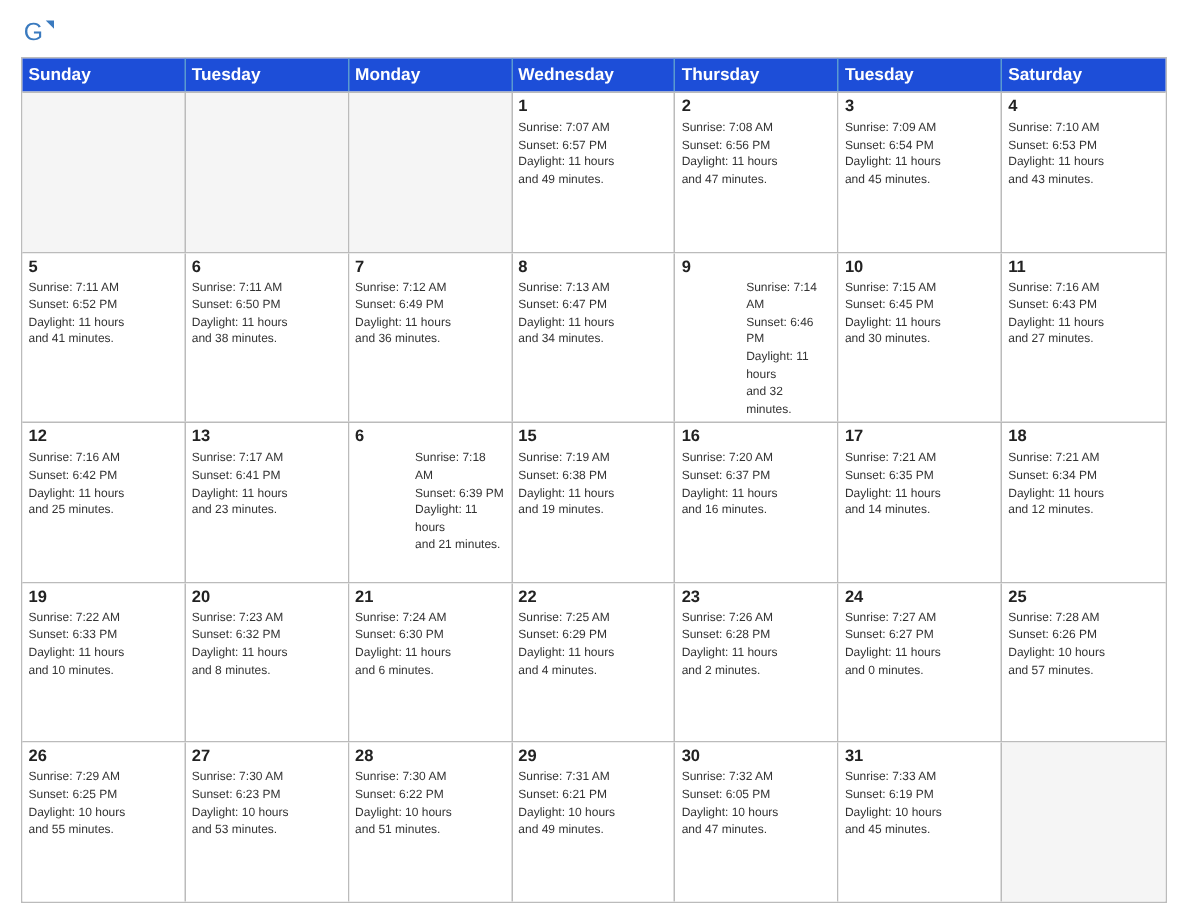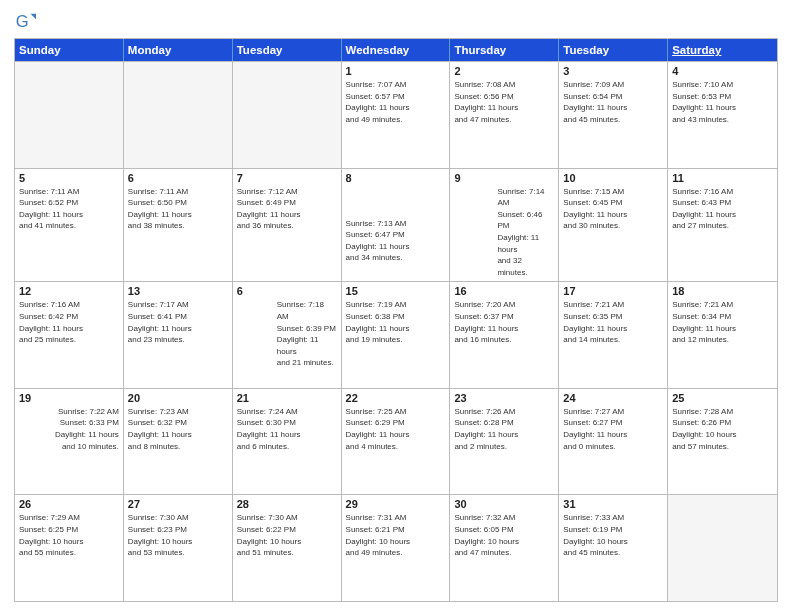--- a/index.html
+++ b/index.html
@@ -69,21 +69,21 @@
       background: #1d4ed8;
     }
     .cal-header-cell {
       color: #fff;
       font-size: 11.5px;
       font-weight: bold;
       padding: 5px 4px;
       text-align: left;
       border-right: 1px solid #5a9ad0;
     }
-    .cal-header-cell:last-child { border-right: none; text-decoration: underline; }
+    .cal-header-cell:last-child { border-right: none; }
     .cal-body {
       display: flex;
       flex-direction: column;
       flex: 1;
     }
     .cal-row {
       display: grid;
       grid-template-columns: repeat(7, 1fr);
       flex: 1;
       border-top: 1px solid #bbb;
@@ -128,22 +128,22 @@
     </div>
     <div class="title-block">
       <div class="month-title"></div>
       <div class="location"></div>
     </div>
   </div>
 
   <div class="calendar">
     <div class="cal-header-row">
     <div class="cal-header-cell">Sunday</div>
+        <div class="cal-header-cell">Tuesday</div>
         <div class="cal-header-cell">Monday</div>
-        <div class="cal-header-cell">Tuesday</div>
         <div class="cal-header-cell">Wednesday</div>
         <div class="cal-header-cell">Thursday</div>
         <div class="cal-header-cell">Tuesday</div>
         <div class="cal-header-cell">Saturday</div>
       </div>
     <div class="cal-body">
     <div class="cal-row">
           <div class="cal-cell empty"></div>
           <div class="cal-cell empty"></div>
           <div class="cal-cell empty"></div>
@@ -193,21 +193,21 @@
           </div>
           <div class="cal-cell">
             <div class="day-number">7</div>
             <div class="day-info" style="white-space: pre-line;">Sunrise: 7:12 AM
 Sunset: 6:49 PM
 Daylight: 11 hours
 and 36 minutes.</div>
           </div>
           <div class="cal-cell">
             <div class="day-number">8</div>
-            <div class="day-info" style="white-space: pre-line; margin-top: 32px;">Sunrise: 7:13 AM
+            <div class="day-info" style="white-space: pre-line;">Sunrise: 7:13 AM
 Sunset: 6:47 PM
 Daylight: 11 hours
 and 34 minutes.</div>
           </div>
           <div class="cal-cell">
             <div class="day-number">9</div>
             <div class="day-info" style="white-space: pre-line; margin-left: 43px;">Sunrise: 7:14 AM
 Sunset: 6:46 PM
 Daylight: 11 hours
 and 32 minutes.</div>
@@ -274,21 +274,21 @@
             <div class="day-number">18</div>
             <div class="day-info" style="white-space: pre-line;">Sunrise: 7:21 AM
 Sunset: 6:34 PM
 Daylight: 11 hours
 and 12 minutes.</div>
           </div>
         </div>
         <div class="cal-row">
           <div class="cal-cell">
             <div class="day-number">19</div>
-            <div class="day-info" style="white-space: pre-line; text-align: right;">Sunrise: 7:22 AM
+            <div class="day-info" style="white-space: pre-line;">Sunrise: 7:22 AM
 Sunset: 6:33 PM
 Daylight: 11 hours
 and 10 minutes.</div>
           </div>
           <div class="cal-cell">
             <div class="day-number">20</div>
             <div class="day-info" style="white-space: pre-line;">Sunrise: 7:23 AM
 Sunset: 6:32 PM
 Daylight: 11 hours
 and 8 minutes.</div>

